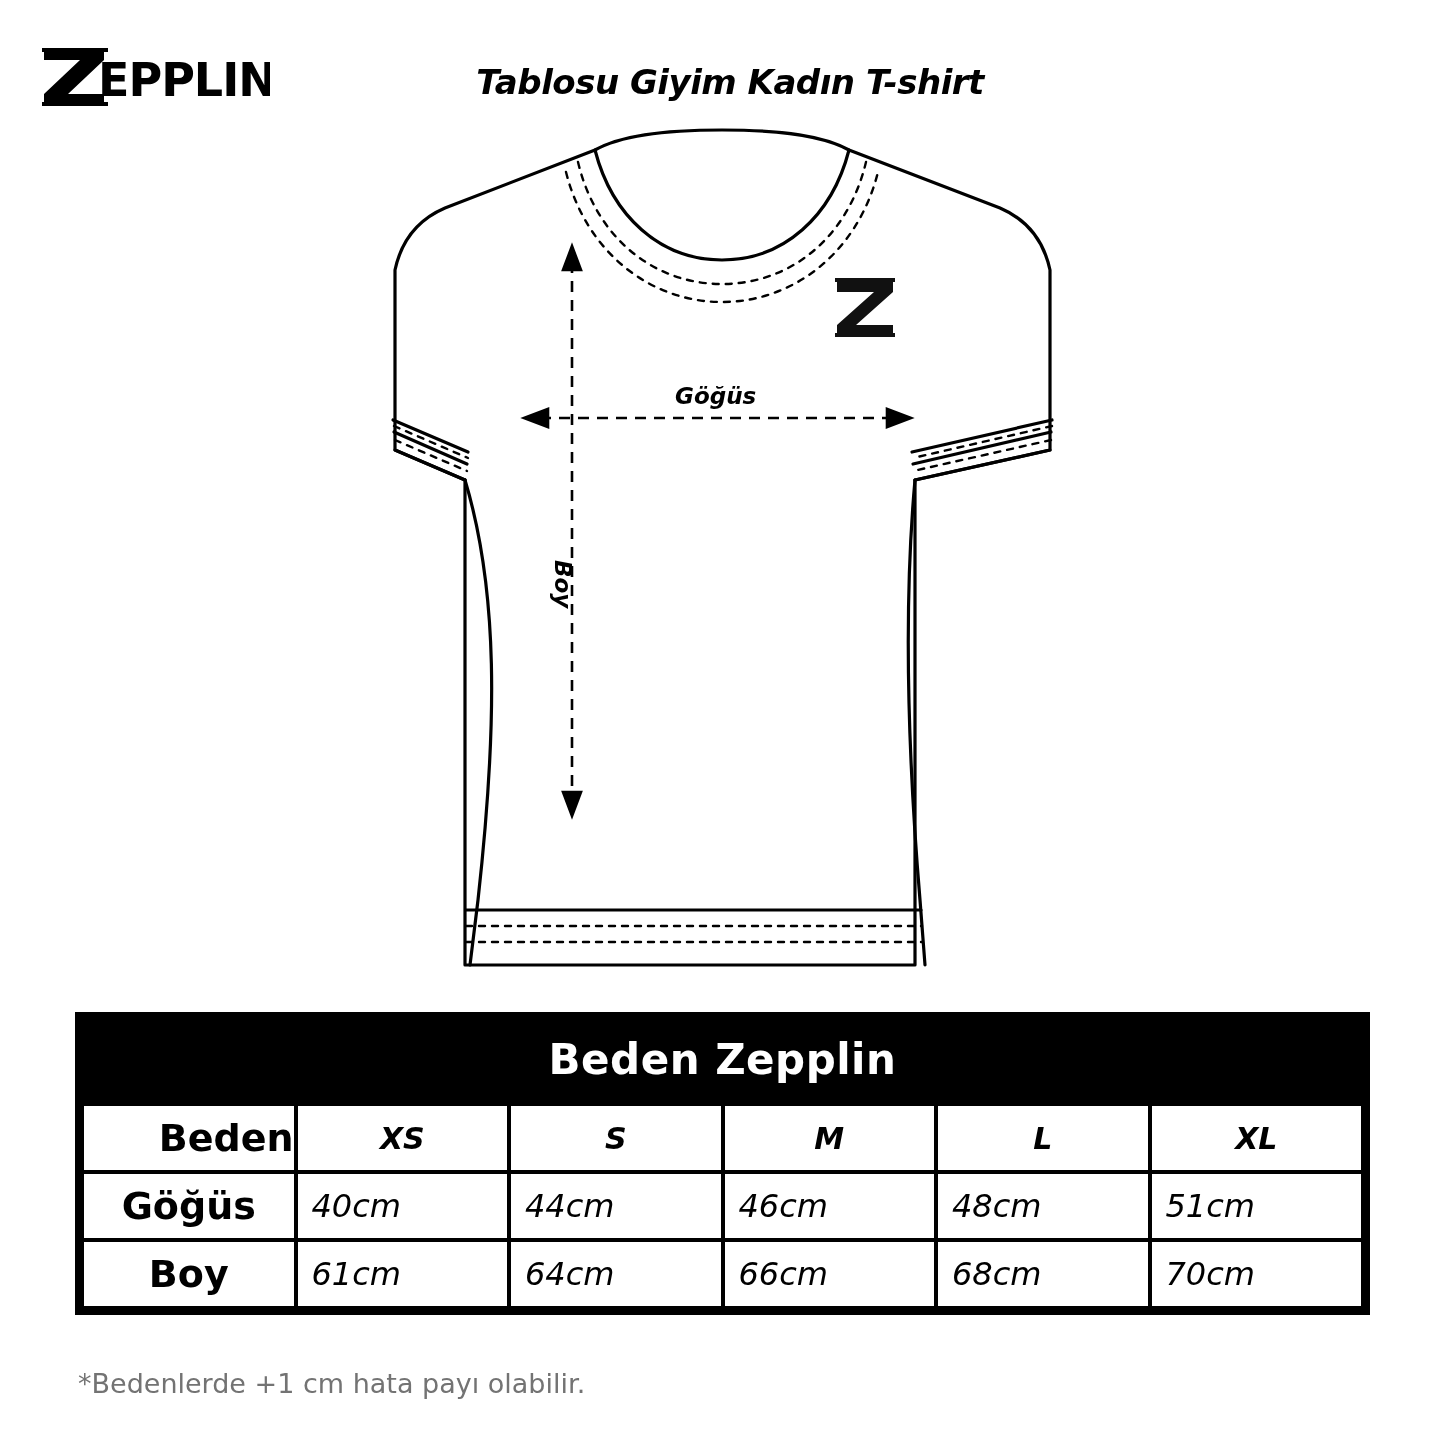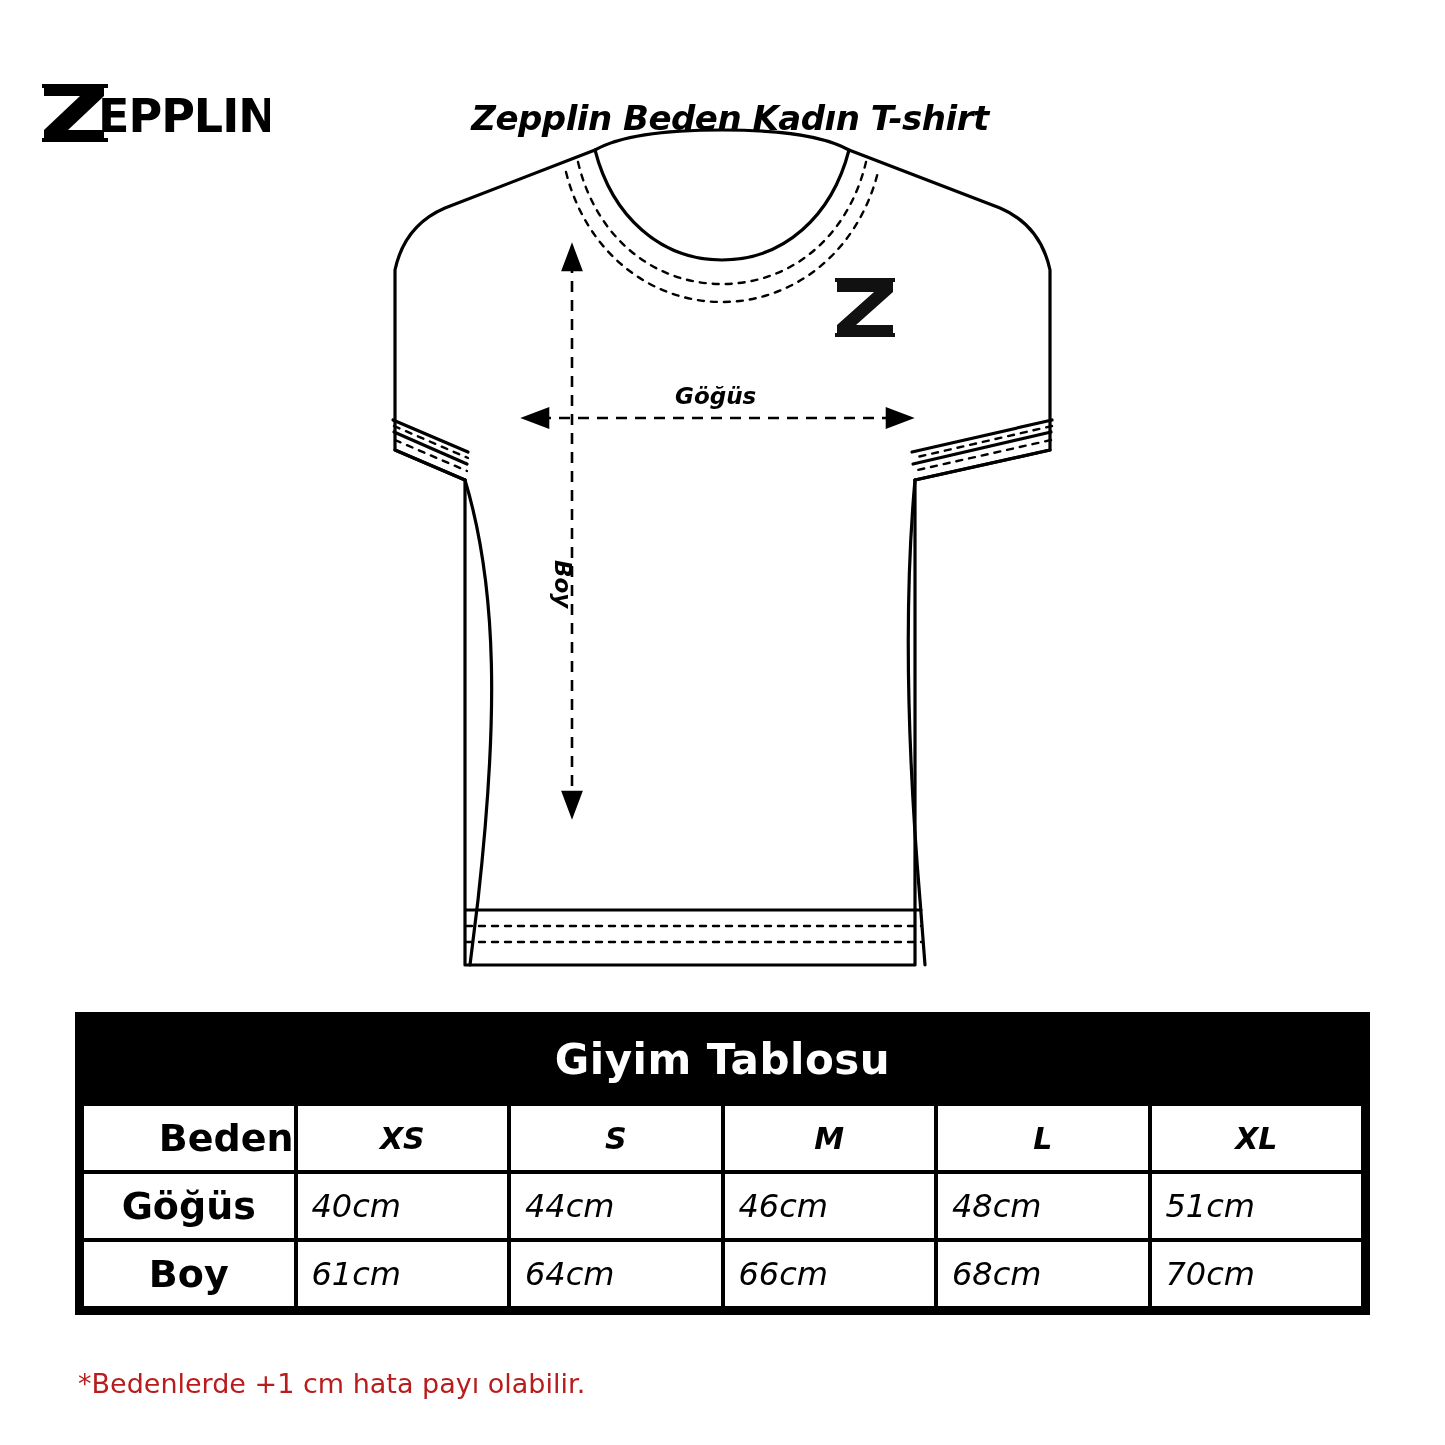--- a/index.html
+++ b/index.html
@@ -15,21 +15,20 @@
     position: relative;
     overflow: hidden;
   }
 
   
   .header {
     position: absolute;
     top: 0; left: 0;
     width: 1341px;
     height: 140px;
-    margin-top: 36px;
   }
   .brand-logo {
     position: absolute;
     left: 40px;
     top: 48px;
     width: 230px;
     height: 58px;
   }
   .brand-logo svg { display: block; }
 
@@ -132,21 +131,21 @@
   }
   .col-first { width: 26%; }
   .col-size  { width: 14.8%; font-style: italic; }
 
   .footnote {
     position: absolute;
     left: 78px;
     top: 1368px;
     font-size: 27px;
     font-weight: 400;
-    color: #b91c1c;
+    color: #737373;
     white-space: nowrap;
   }
 </style>
 </head>
 <body>
 
 <div class="header">
 
   <div class="brand-logo">
     <svg width="230" height="58" viewBox="0 0 230 58" xmlns="http://www.w3.org/2000/svg">
@@ -154,21 +153,21 @@
       <g fill="#000">
         <path d="M4 2 H64 V12 L28 46 H64 V56 H4 V46 L40 12 H4 Z"></path>
       </g>
       <rect x="2" y="0" width="66" height="4" fill="#000"></rect>
       <rect x="2" y="54" width="66" height="4" fill="#000"></rect>
       <text x="58" y="48" font-family="DejaVu Sans, sans-serif" font-size="46" font-weight="700" fill="#000" letter-spacing="-1">EPPLIN</text>
     </svg>
   </div>
 
   <div class="header-title">
-    <span class="light">Zepplin Beden </span><span class="bold">Kadın T-shirt</span>
+    <span class="light">Tablosu Giyim </span><span class="bold">Kadın T-shirt</span>
   </div>
 </div>
 
 <div class="illustration">
   <svg width="1445" height="880" viewBox="0 0 1445 880" xmlns="http://www.w3.org/2000/svg">
     <g fill="none" stroke="#000" stroke-width="3.2" stroke-linejoin="round" stroke-linecap="round">
 
       <path d="M595 30
                C 620 16, 660 10, 722 10
                C 784 10, 824 16, 849 30
@@ -235,21 +234,21 @@
   </svg>
 
   <div class="measure-label label-gogus">Göğüs</div>
   <div class="measure-label label-boy">Boy</div>
 </div>
 
 <div class="size-table">
   <table>
     <tbody>
       <tr class="title-row">
-        <td colspan="6">Giyim Tablosu</td>
+        <td colspan="6">Beden Zepplin</td>
       </tr>
       <tr>
         <td class="hdr-label col-first">Beden</td>
         <td class="hdr-size col-size">XS</td>
         <td class="hdr-size col-size">S</td>
         <td class="hdr-size col-size">M</td>
         <td class="hdr-size col-size">L</td>
         <td class="hdr-size col-size">XL</td>
       </tr>
       <tr>

